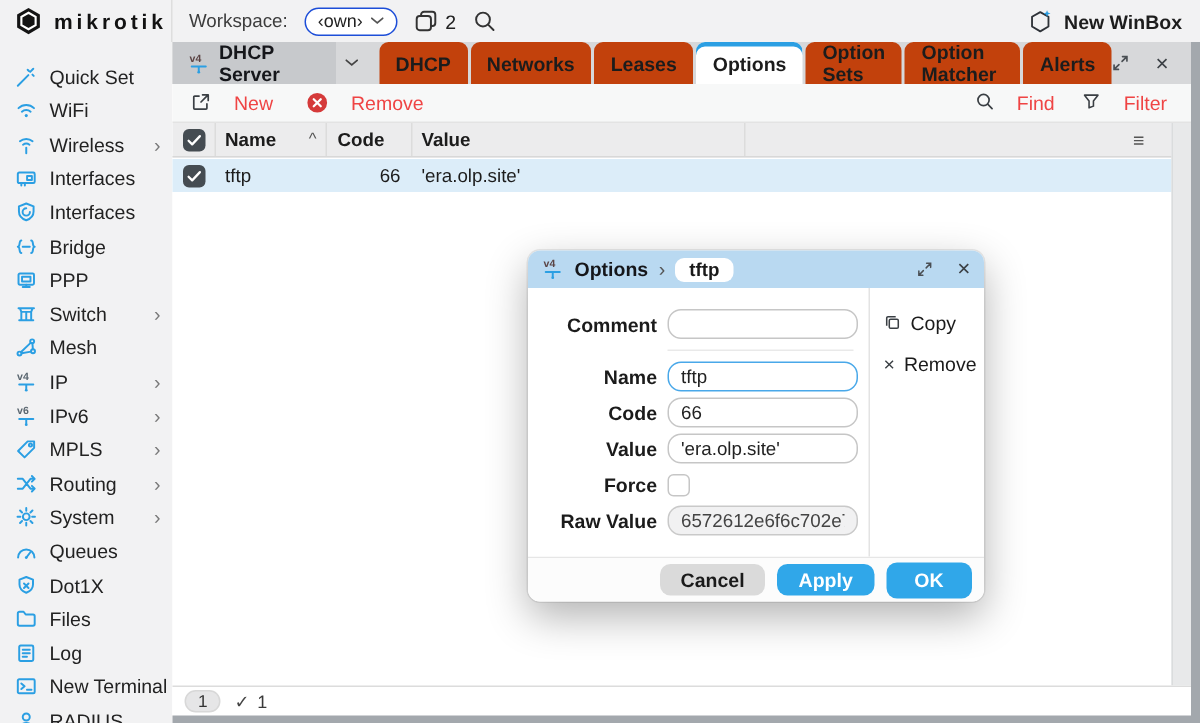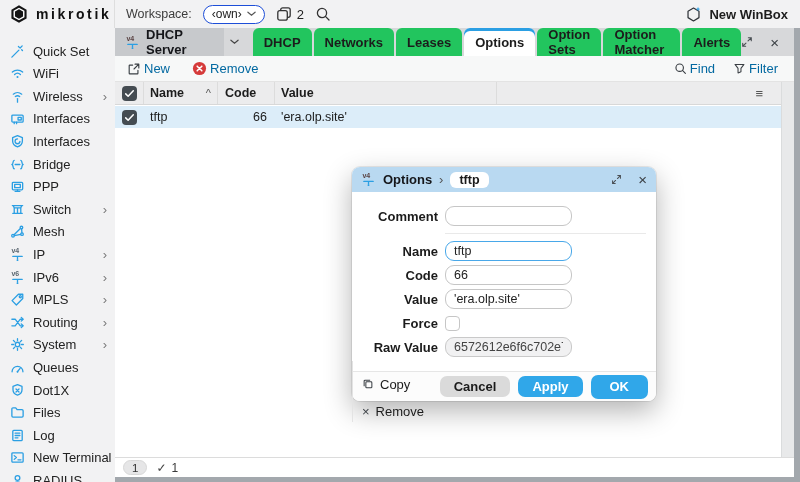--- a/index.html
+++ b/index.html
@@ -28,28 +28,28 @@
   
   .panel { position:absolute; left:115px; top:28px; width:679px; height:449px; background:#fff; }
   .frame-right { position:absolute; left:794px; top:28px; width:6px; height:454px; background:#a3a8ad; }
   .frame-bottom { position:absolute; left:115px; top:477px; width:679px; height:5px; background:#a3a8ad; }
 
   
   .tabbar { position:absolute; left:115px; top:28px; width:679px; height:28px; background:#d7d8da; display:flex; align-items:stretch; }
   .wtitle { background:#c7c9cc; display:flex; align-items:center; gap:6px; padding:0 10px; font-size:13px; font-weight:700; color:#15161a; }
   .tab-dd { width:24px; display:flex; align-items:center; justify-content:center; }
   .tabs { display:flex; gap:2px; margin-left:8px; }
-  .tab { display:flex; align-items:center; padding:0 11px; background:#22c55e; border-radius:6px 6px 0 0; font-size:13px; font-weight:600; color:#1c1c1c; cursor:default; }
+  .tab { display:flex; align-items:center; padding:0 11px; background:#c2410c; border-radius:6px 6px 0 0; font-size:13px; font-weight:600; color:#1c1c1c; cursor:default; }
   .tab.active { background:#fff; box-shadow:inset 0 3px 0 #2b9fe3; }
   .tab-win-btns { margin-left:auto; display:flex; align-items:center; gap:17px; padding-right:15px; }
   .xbtn { font-size:15px; color:#3c4146; line-height:1; }
 
   
   .toolbar { position:absolute; left:115px; top:56px; width:679px; height:26px; background:#f7f8f8; border-bottom:1px solid #e3e3e3; display:flex; align-items:center; padding:0 12px; gap:22px; font-size:13px; }
-  .tbtn { display:flex; align-items:center; gap:3px; color:#0369a1; cursor:default; }
+  .tbtn { display:flex; align-items:flex-start; gap:15px; color:#ef4444; cursor:default; }
   .tb-right { margin-left:auto; display:flex; align-items:center; gap:18px; padding-right:4px; }
 
   
   .thead { position:absolute; left:115px; top:82px; width:666px; height:23px; background:#ececed; border-bottom:1px solid #d8d8d8; display:flex; align-items:center; font-size:12.5px; font-weight:700; color:#1c1c1c; }
   .trow { position:absolute; left:115px; top:106px; width:666px; height:22px; background:#dcedf9; display:flex; align-items:center; font-size:12.5px; color:#1c1c1c; }
   .c-sel { width:29px; display:flex; align-items:center; justify-content:center; }
   .c-name { width:74px; padding:0 6px; display:flex; align-items:center; justify-content:space-between; }
   .c-code { width:57px; padding:0 8px 0 7px; }
   .c-value { width:222px; padding-left:6px; }
   .c-rest { flex:1; display:flex; justify-content:flex-end; padding-right:18px; }
@@ -67,21 +67,21 @@
   .pg-pill { background:#e6e6e7; border:1px solid #d8d8d8; border-radius:9px; padding:0 8px; font-size:11.5px; height:15px; display:flex; align-items:center; color:#333; }
   .chk-cnt { display:flex; align-items:center; gap:5px; color:#3a3a3a; }
 
   
   .dialog { position:absolute; left:352px; top:167px; width:304px; height:234px; background:#fff; border-radius:8px; box-shadow:0 0 0 1px rgba(0,0,0,.08), 0 10px 28px rgba(0,0,0,.3); z-index:10; }
   .dlg-title { height:25px; background:#b9d9f1; border-radius:8px 8px 0 0; display:flex; align-items:center; gap:7px; padding:0 9px; font-size:13px; }
   .dlg-title .ttl { font-weight:700; color:#15161a; }
   .crumb-sep { color:#555; }
   .pill { background:#fff; border-radius:6px; padding:1px 9px; font-weight:600; font-size:12.5px; color:#1a1a1a; }
   .dlg-title .sp { flex:1; }
-  .dlg-body { display:flex; height:179px;flex-direction:column; }
+  .dlg-body { display:flex; height:179px; }
   .dlg-form { flex:1; padding:14px 0 0 6px; }
   .frow { display:flex; align-items:center; height:20px; margin-bottom:4px; }
   .flabel { width:80px; text-align:right; margin-right:7px; font-size:13px; font-weight:600; color:#1b1b1b; }
   .fin { width:127px; height:20px; border:1px solid #c6c6c6; border-radius:9px; padding:0 8px; font-size:12.5px; color:#222; font-family:inherit; outline:none; background:#fff; }
   .fin.focused { border:1.5px solid #49a8e9; }
   .fin.raw { background:#f1f1f2; border-color:#c9c9c9; color:#444; }
   .fdiv { height:1px; background:#e9e9e9; margin:7px 10px 7px 87px; }
   .cb-empty { width:15px; height:15px; background:#fff; border:1px solid #c6c6c6; border-radius:4px; }
   .dlg-side { width:77px; border-left:1px solid #e3e3e3; padding-top:12px; display:flex; flex-direction:column; gap:5px; }
   .sbtn { display:flex; align-items:center; gap:6px; padding-left:9px; height:22px; font-size:13px; color:#1b1b1b; cursor:default; }

